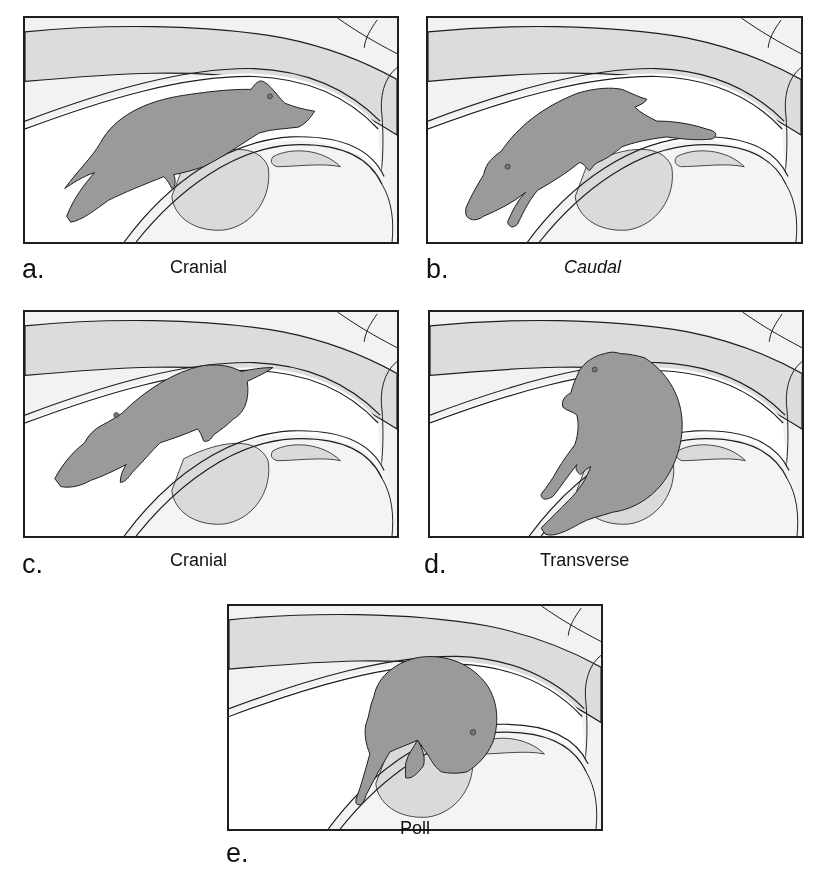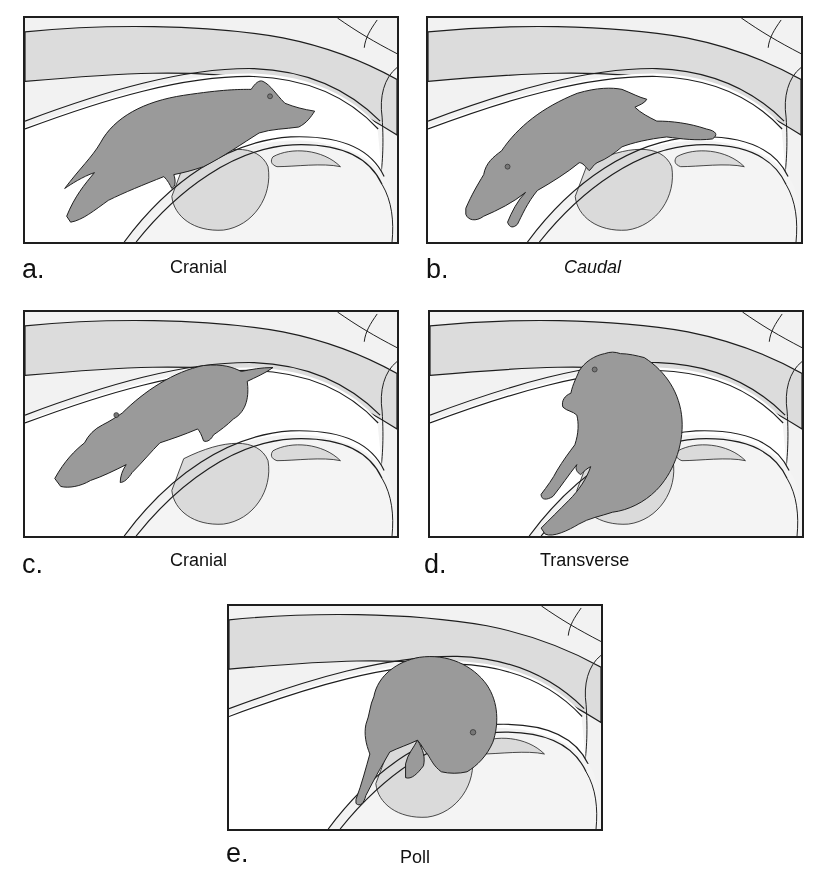--- a/index.html
+++ b/index.html
@@ -86,13 +86,13 @@
 
 <div class="panel" style="left:227px; top:604px; width:376px; height:227px;">
   <svg viewBox="0 0 375 226" preserveAspectRatio="none">
     <use href="#scene"></use>
     <path d="M128,196 C134,180 138,164 142,150 C138,140 136,130 138,120 C142,110 142,100 146,92 C150,70 170,56 192,52 C220,48 246,60 260,80 C272,98 272,120 266,138 C260,152 250,162 240,168 C232,170 222,170 214,168 C206,162 204,156 200,150 C196,146 194,140 190,136 C182,140 170,144 162,148 C154,162 146,176 138,192 C136,200 132,204 128,200 Z" fill="#9a9a9a" stroke="#1e1e1e" stroke-width="1"></path>
     <path d="M178,160 C180,150 186,144 190,136 C196,146 198,154 196,162 C190,170 184,176 178,174 Z" fill="#9a9a9a" stroke="#1e1e1e" stroke-width="1"></path>
     <circle cx="246" cy="128" r="2.8" fill="#777" stroke="#1e1e1e" stroke-width="0.6"></circle>
   </svg>
 </div>
 <div class="letter" style="left:226px; top:840px;">e.</div>
-<div class="caption" style="left:400px; top:848px;">Poll</div>
+<div class="caption" style="left:400px; top:819px;">Poll</div>
 
 </body></html>

